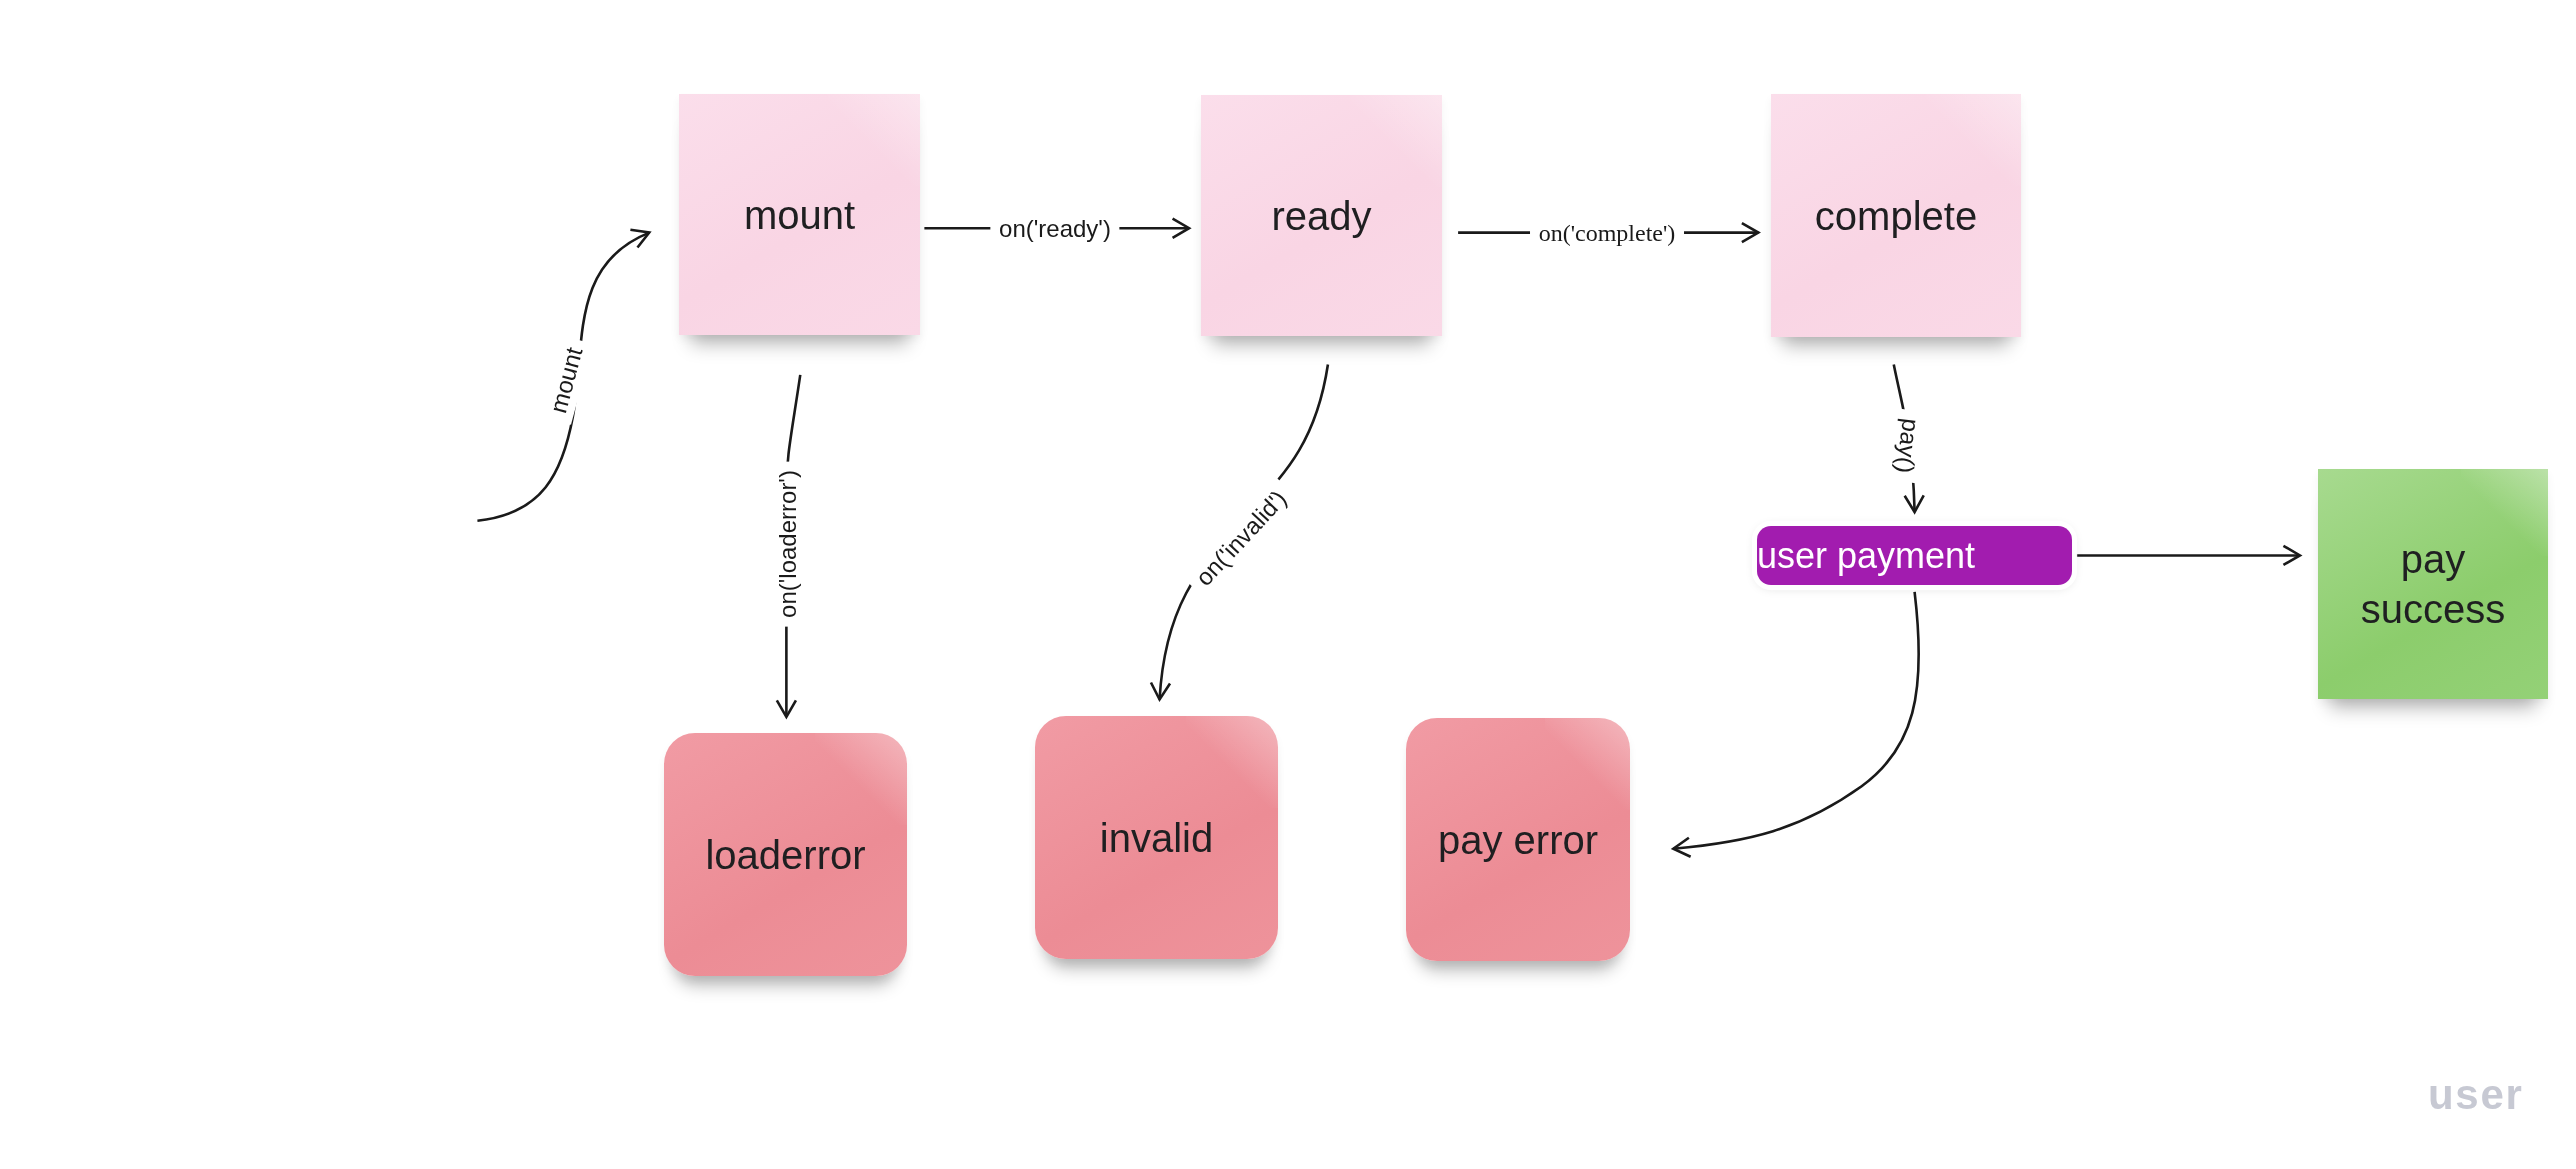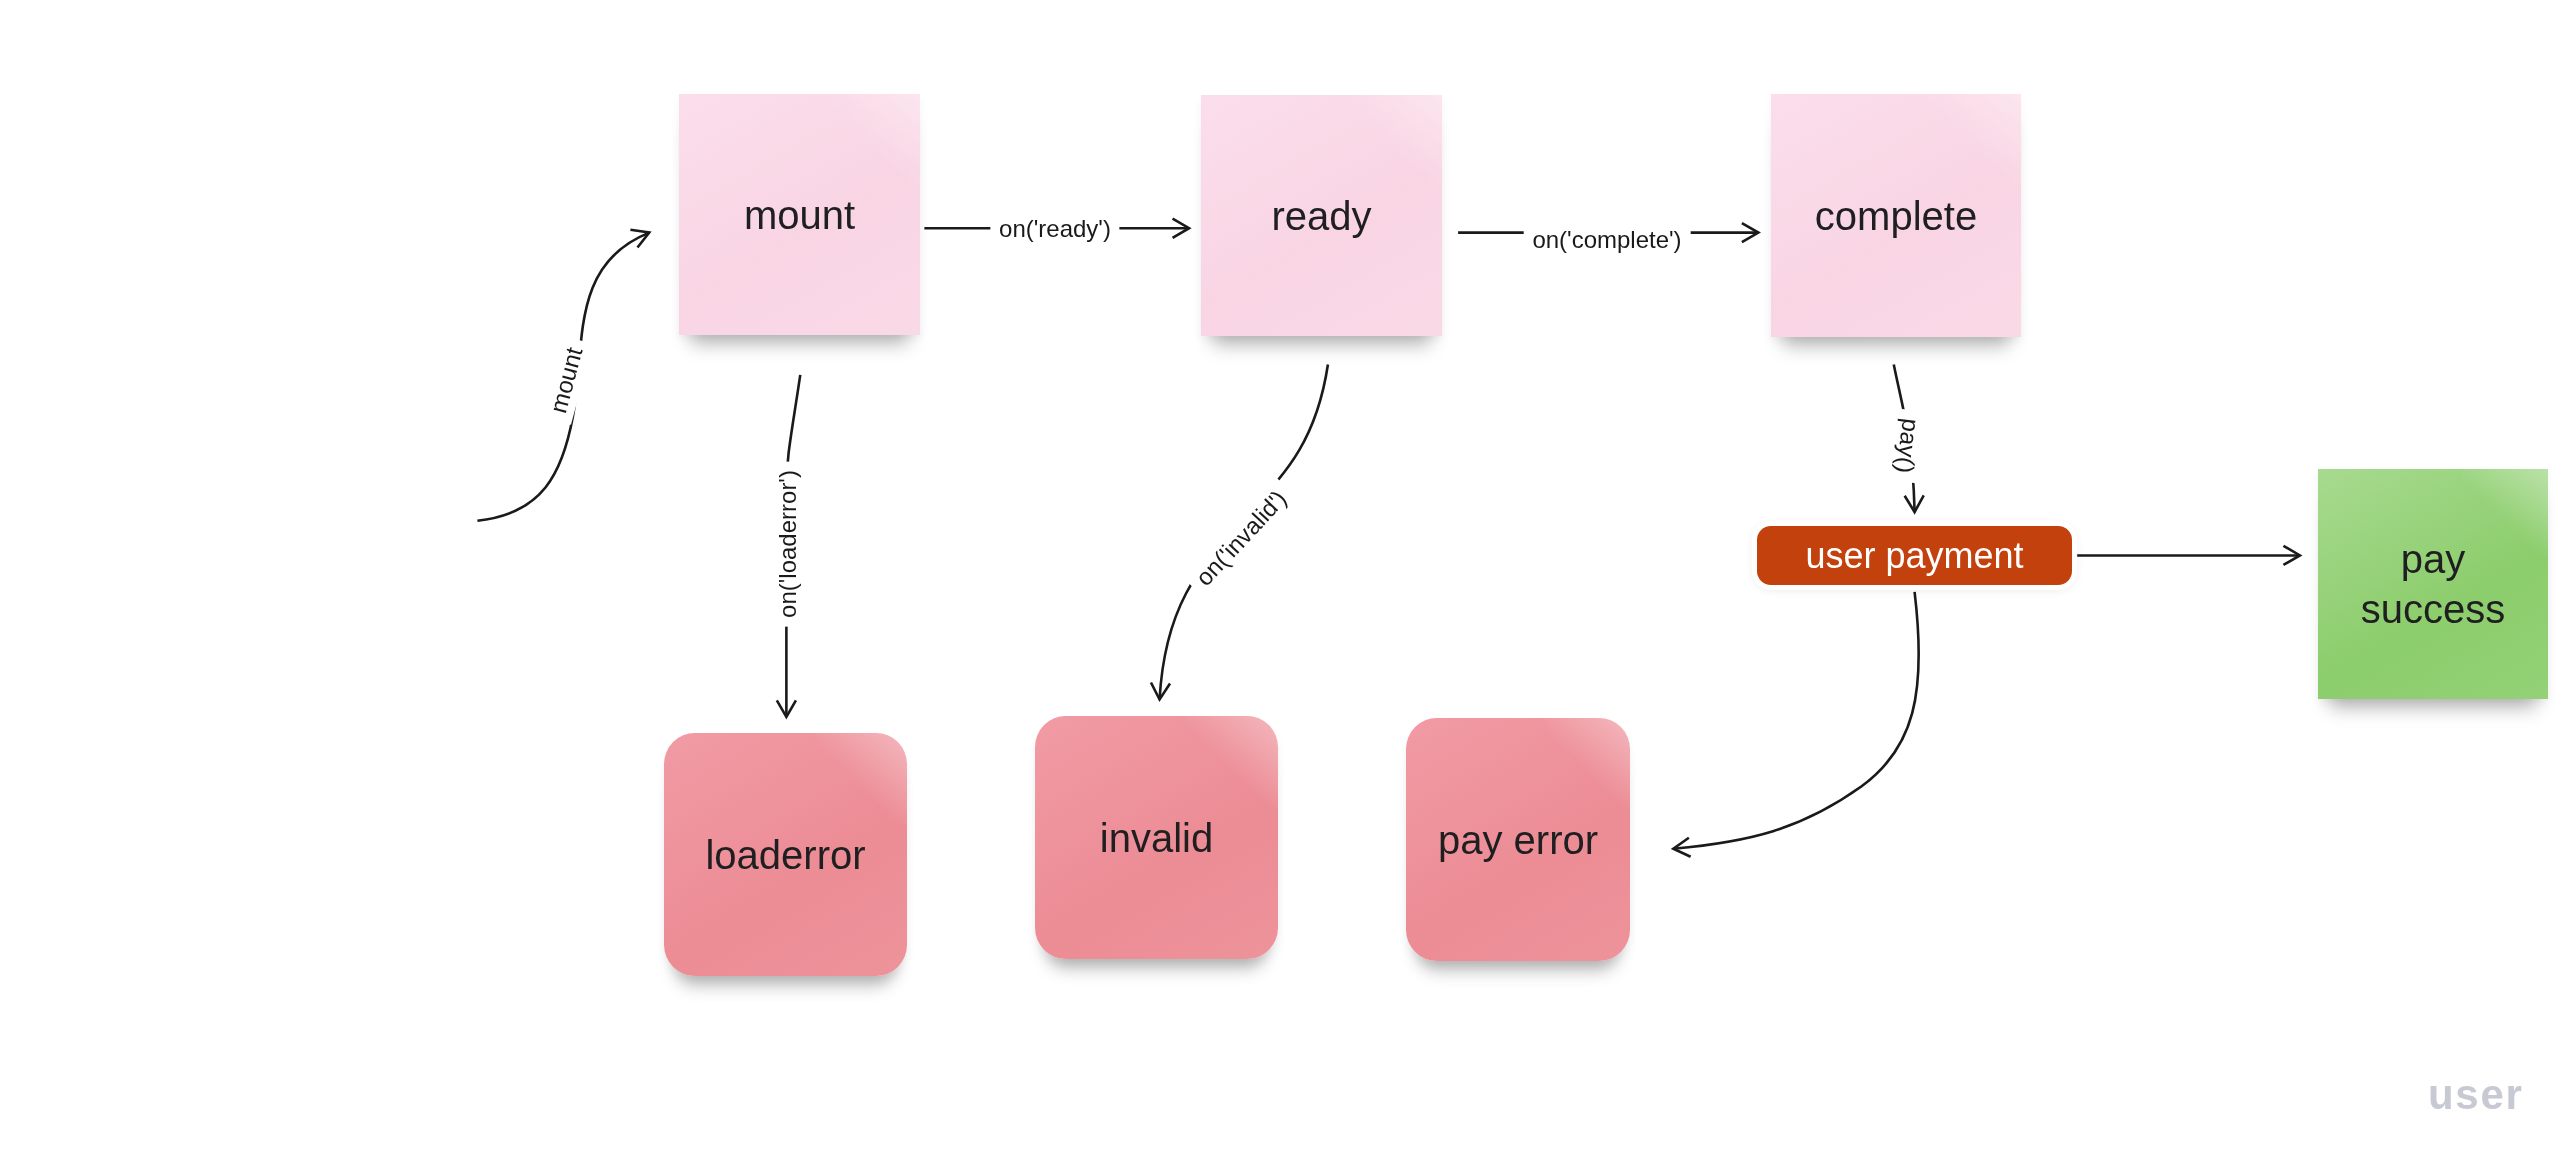--- a/index.html
+++ b/index.html
@@ -43,22 +43,22 @@
     right: 0; top: 0;
     width: 38%; height: 38%;
     background: linear-gradient(225deg, rgba(255,255,255,0.35) 0%, rgba(255,255,255,0) 55%);
     pointer-events: none;
   }
 
   .pill {
     position: absolute;
     display: flex;
     align-items: center;
-    justify-content: center;
-    background: #c2410c;
+    justify-content: flex-start;
+    background: #a21caf;
     color: #ffffff;
     font-size: 36px;
     border-radius: 14px;
     box-shadow: 0 0 0 5.2px rgba(255,255,255,0.95), 0 1.7px 12px rgba(0,0,0,0.18);
   }
 
   .edge-label {
     position: absolute;
     transform: translate(-50%, -50%);
     background: #ffffff;
@@ -89,21 +89,21 @@
   .n-loaderror   { left: 664px;  top: 733px; width: 243px; height: 243px; }
   .n-invalid     { left: 1035px; top: 716px; width: 243px; height: 243px; }
   .n-payerror    { left: 1406px; top: 718px; width: 224px; height: 243px; }
   .n-paysuccess  { left: 2318px; top: 440px; width: 230px; height: 230px; margin-top: 29px; }
   .n-paysuccess .sticky-text { width: 156px; }
   .n-userpayment { left: 1757px; top: 526px; width: 315px; height: 59px; }
 
   
   .l-mount      { left: 566px;  top: 380px; }
   .l-ready      { left: 1055px; top: 229px; }
-  .l-complete   { left: 1607px; top: 240px; }
+  .l-complete   { left: 1607px; top: 233px; font-family: Liberation Serif, serif; }
   .l-loaderror  { left: 788px;  top: 544px; }
   .l-invalid    { left: 1241px; top: 538px; }
   .l-pay        { left: 1908px; top: 446px; }
 </style>
 </head>
 <body>
 
 <div class="board">
 
   <svg class="connectors" viewBox="0 0 2968 1347" xmlns="http://www.w3.org/2000/svg">

